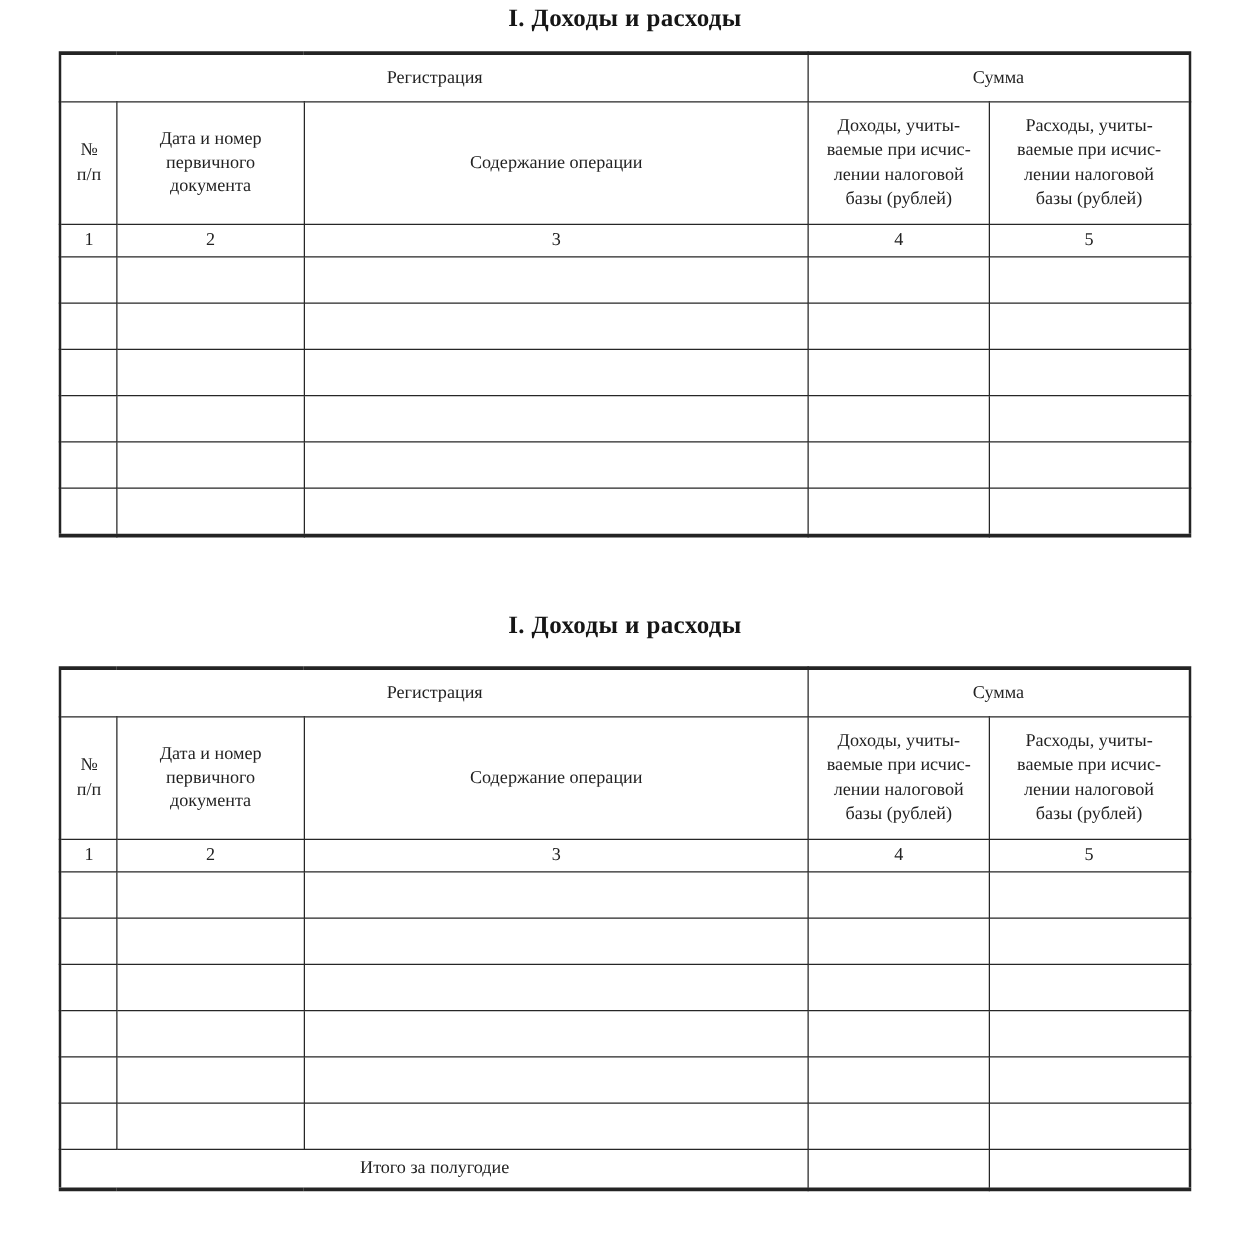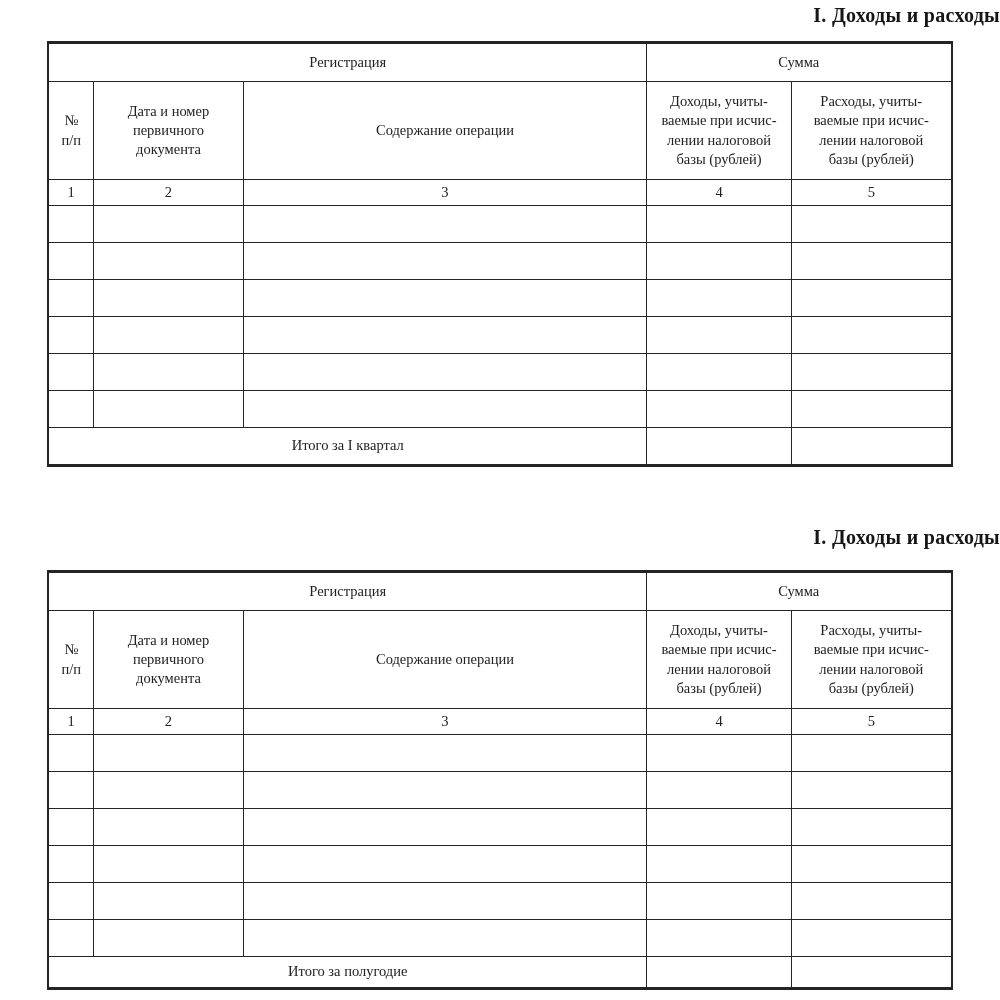--- a/index.html
+++ b/index.html
@@ -13,21 +13,21 @@
     height: 1000px;
     background: #ffffff;
     color: #1f1f1f;
     font-family: "Liberation Serif", "DejaVu Serif", serif;
     overflow: hidden;
     box-sizing: border-box;
     padding-top: 4px;
   }
   .section-title {
     margin: 0 0 14px 0;
-    text-align: right;
+    text-align: center;
     font-size: 20px;
     font-weight: bold;
     letter-spacing: 0.3px;
     color: #161616;
   }
   .form-section.second .section-title {
     margin: 59px 0 21px 0;
   }
   table.ledger {
     width: 903px;
@@ -163,25 +163,20 @@
             <td></td>
             <td></td>
           </tr>
         <tr class="data-row">
             <td></td>
             <td></td>
             <td></td>
             <td></td>
             <td></td>
           </tr>
-        <tr class="total-row">
-          <td colspan="3" class="total-label">Итого за I квартал</td>
-          <td></td>
-          <td></td>
-        </tr>
       </tbody>
     </table>
   </div>
 
   <div class="form-section second">
     <div class="section-title">I. Доходы и расходы</div>
 
     <table class="ledger">
       <colgroup>
         <col class="col-num">

